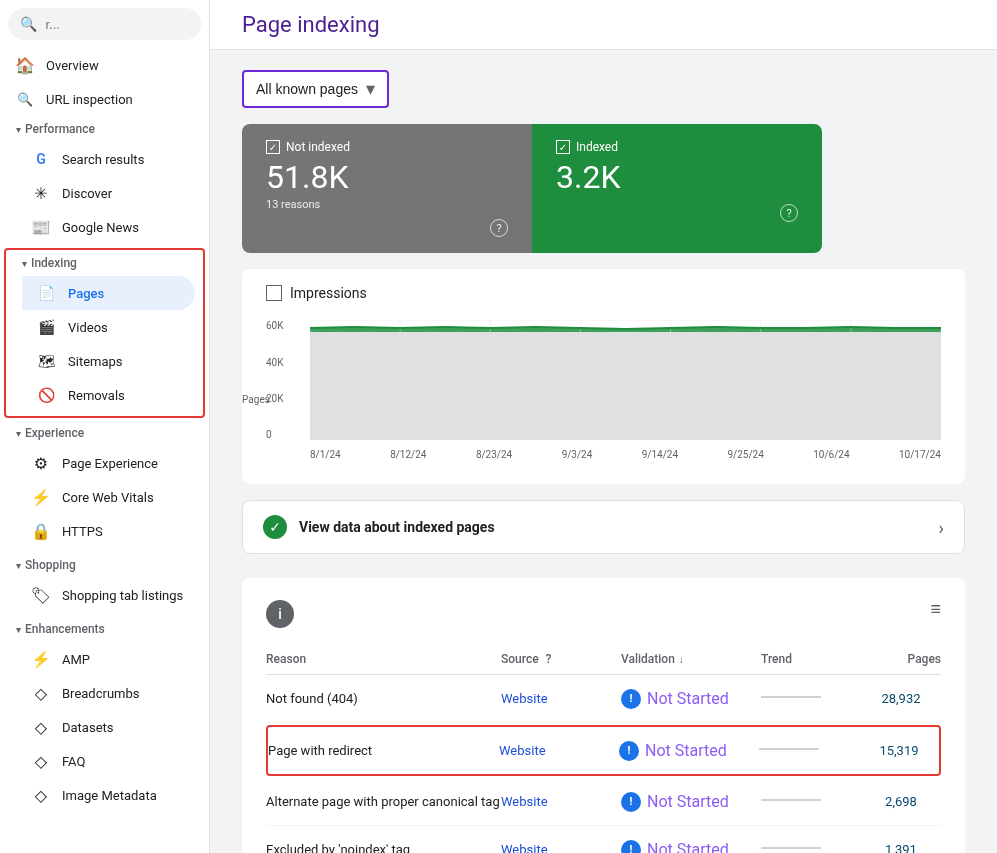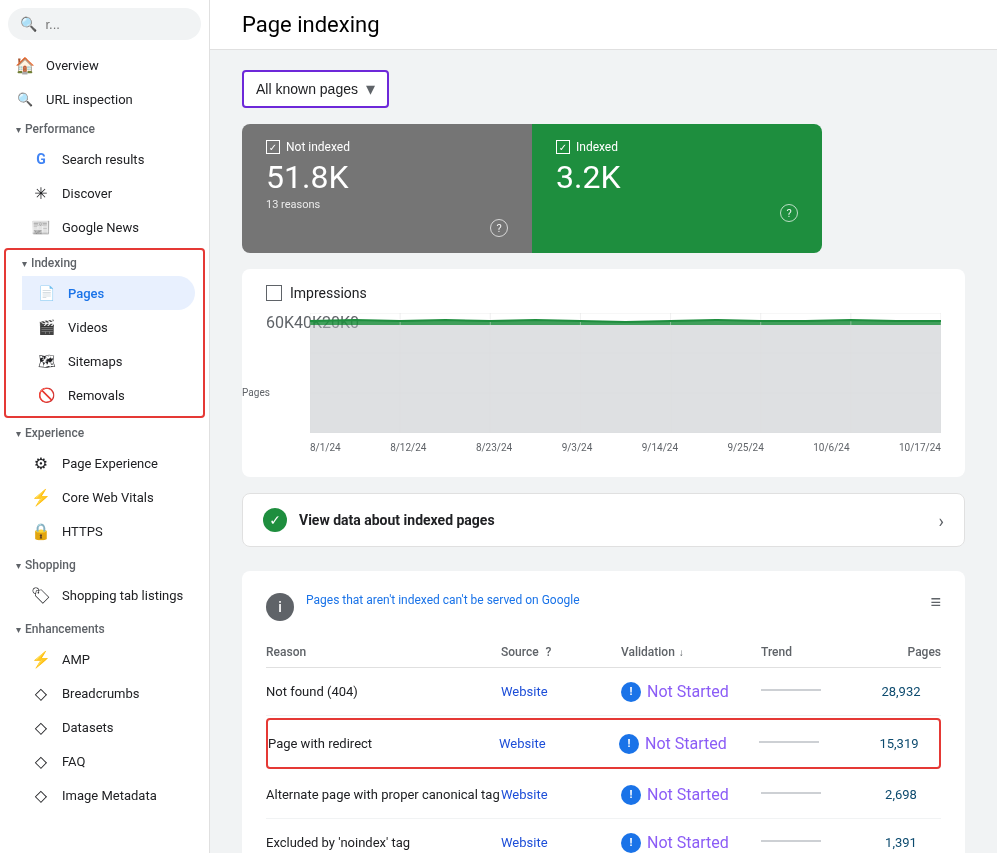--- a/index.html
+++ b/index.html
@@ -91,21 +91,21 @@
       background: #fff;
       padding: 12px 32px;
       border-bottom: 1px solid #e0e0e0;
       position: sticky;
       top: 0;
       z-index: 10;
     }
     .main-header h1 {
       font-size: 22px;
       font-weight: 400;
-      color: #000000;
+      color: #4c1d95;
     }
     .main-content {
       padding: 20px 32px;
     }
 
     
     .dropdown-btn {
       display: inline-flex;
       align-items: center;
       gap: 8px;
@@ -191,21 +191,21 @@
     .chart-section {
       background: #fff;
       border-radius: 8px;
       padding: 16px 24px;
       margin-bottom: 16px;
     }
     .chart-header {
       display: flex;
       align-items: center;
       gap: 8px;
-      margin-bottom: 12px;
+      margin-bottom: 19px;
       font-size: 14px;
       color: #202124;
     }
     .chart-checkbox {
       width: 16px;
       height: 16px;
       border: 1.5px solid #5f6368;
       display: inline-flex;
       align-items: center;
       justify-content: center;
@@ -215,23 +215,23 @@
       height: 140px;
       margin-bottom: 8px;
     }
     .chart-y-labels {
       position: absolute;
       left: 0;
       top: 0;
       bottom: 20px;
       width: 40px;
       display: flex;
-      flex-direction: row;
+      flex-direction: column;
       justify-content: space-between;
-      font-size: 16px;
+      font-size: 10px;
       color: #5f6368;
     }
     .chart-canvas-area {
       position: absolute;
       left: 44px;
       right: 0;
       top: 0;
       bottom: 20px;
     }
     .chart-x-labels {
@@ -609,21 +609,20 @@
       </div>
       <span class="chevron-right">›</span>
     </div>
 
     
     <div class="why-section">
       <div class="why-header">
         <div class="why-header-left">
           <div class="info-circle">i</div>
           <div>
-            <div class="why-subtitle">Pages that aren't indexed can't be served on Google</div>
           </div>
         </div>
         <span class="filter-icon">≡</span>
       </div>
 
       <div class="table-header">
         <span>Reason</span>
         <span>
           <span>Source</span>
           <span style="margin-left:4px;cursor:pointer;color:#5f6368;">?</span>

